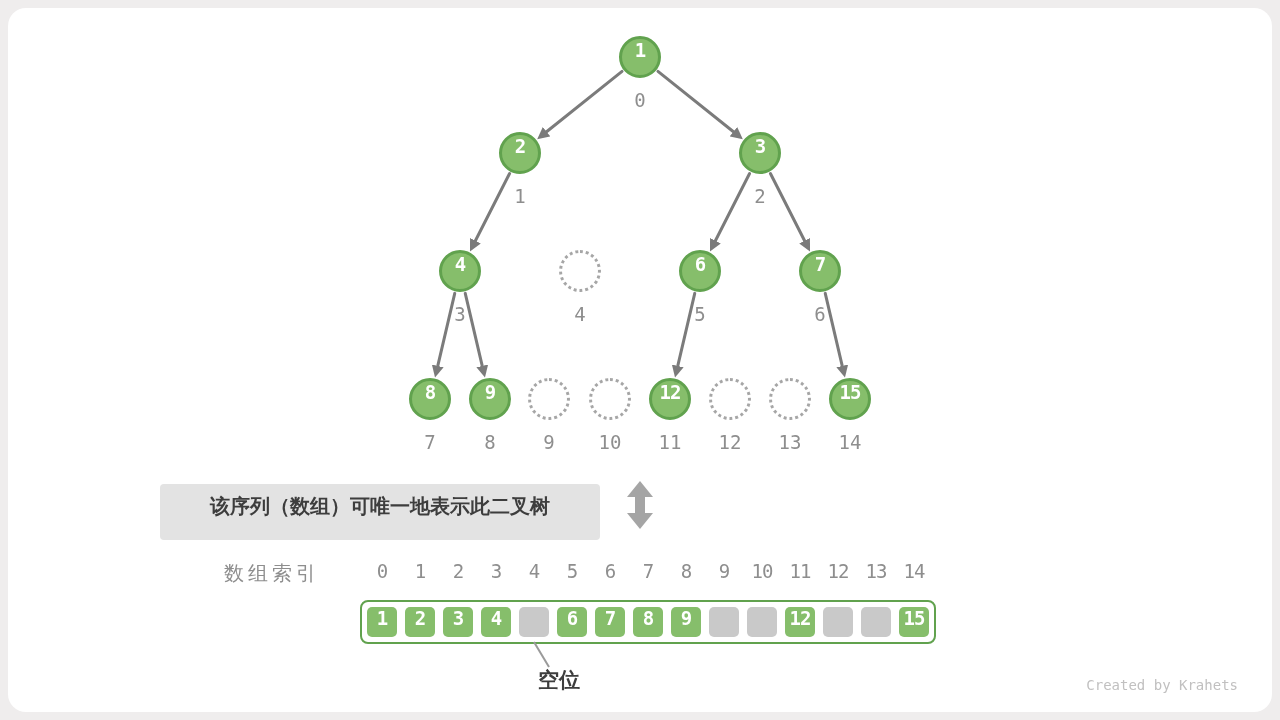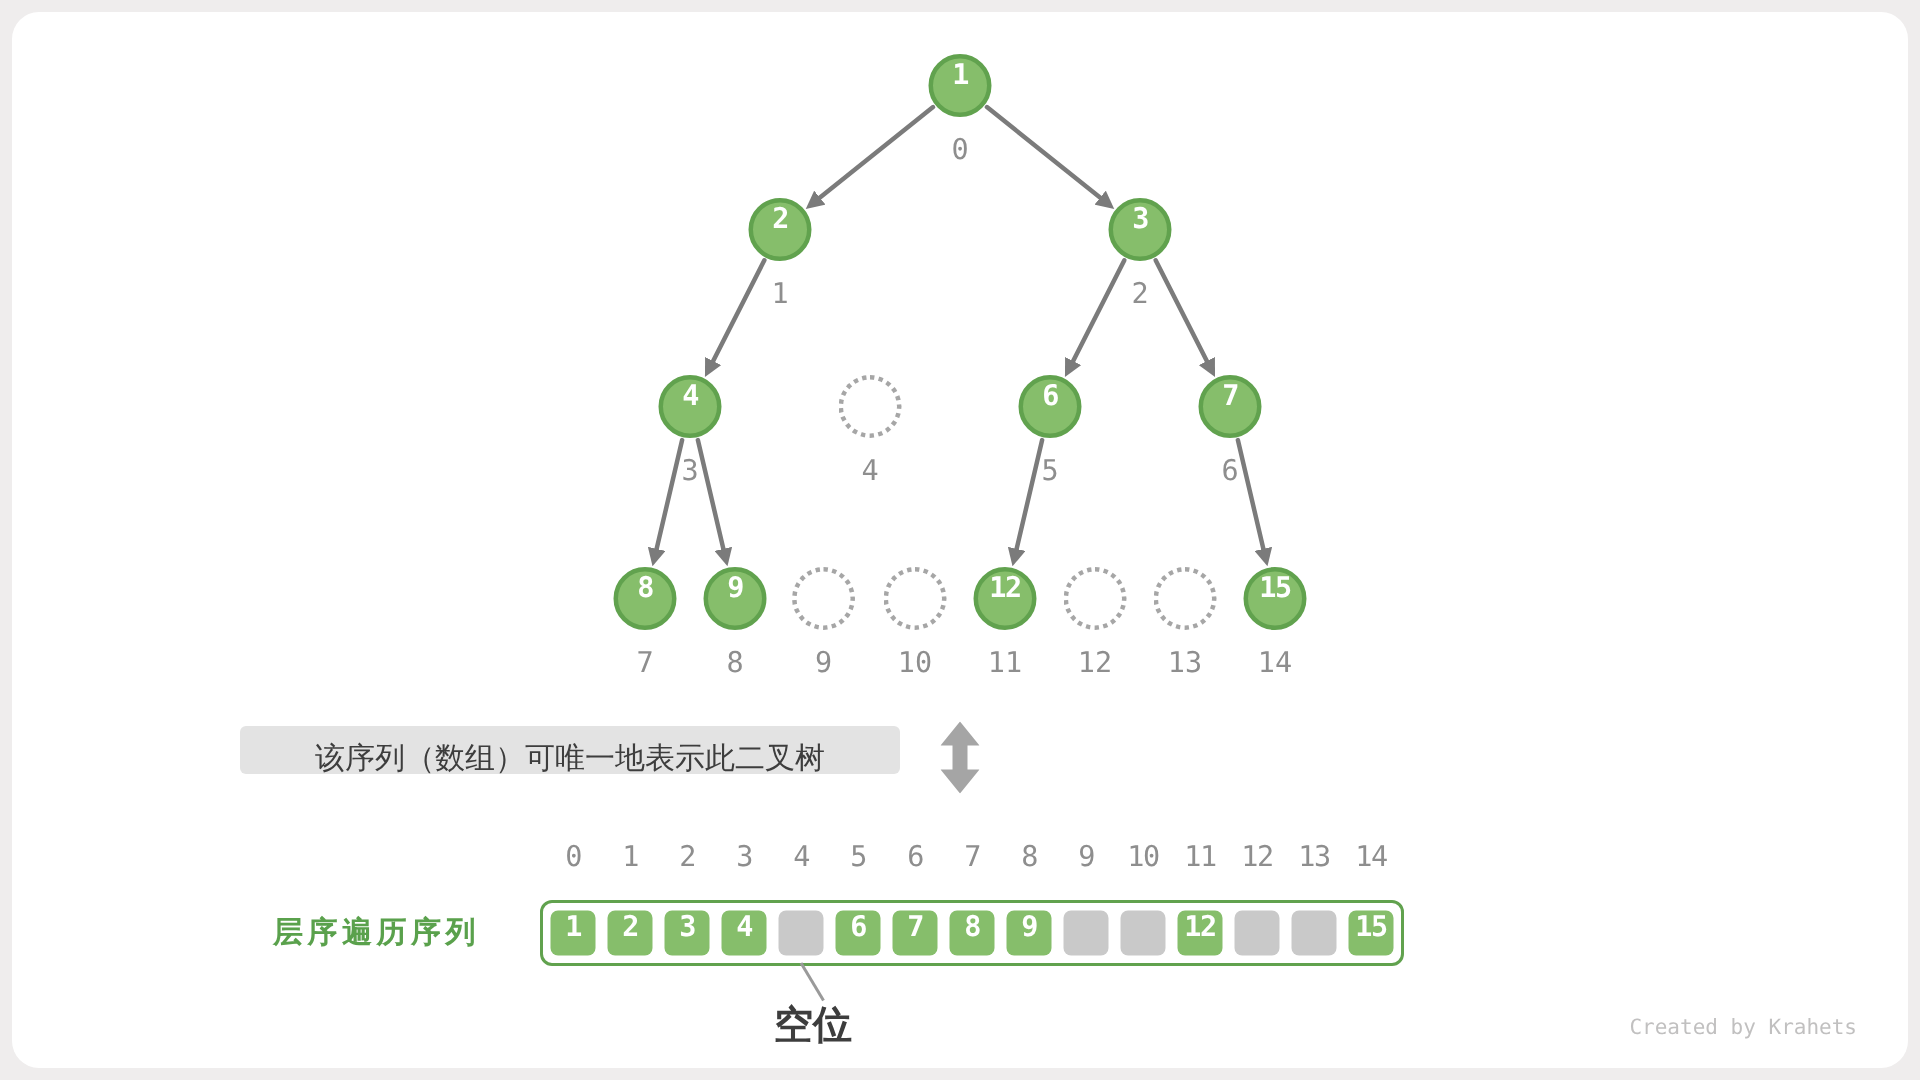--- a/index.html
+++ b/index.html
@@ -12,43 +12,43 @@
   .edges line{stroke:var(--edge);stroke-width:3;stroke-linecap:round;}
   #arrowhead path{fill:var(--edge);}
   .tnode{position:absolute;width:36px;height:36px;border:3px solid var(--node-border);
          border-radius:50%;background:var(--node-fill);color:#fff;text-align:center;
          line-height:36px;font:bold 19px "DejaVu Sans Mono",monospace;letter-spacing:-1px;}
   .tnode.empty{background:#fff;border:3px dotted var(--dotted);color:transparent;}
   .tindex{position:absolute;width:44px;text-align:center;
           font:19px "DejaVu Sans Mono",monospace;color:var(--index-text);}
 
   
-  .caption{position:absolute;left:160px;top:484px;width:440px;height:32px;line-height:44px;
+  .caption{position:absolute;left:160px;top:484px;width:440px;height:56px;line-height:44px;
            background:#e3e3e3;border-radius:4px;text-align:center;font-size:20px;
-           font-weight:400;color:#3d3d3d;}
+           font-weight:700;color:#3d3d3d;}
   .updown{position:absolute;left:627px;top:481px;width:26px;height:48px;}
   .updown polygon{fill:#a5a5a5;}
 
   
   .rowlabel{position:absolute;left:140px;width:180px;text-align:right;font-size:20px;letter-spacing:4px;}
   .idxlabel{top:560px;color:#8e8e8e;}
   .seqlabel{top:608px;color:var(--sequence-label-color);font-weight:bold;letter-spacing:3px;}
   .indices{position:absolute;left:367px;top:560px;display:flex;gap:8px;}
   .indices span{width:30px;text-align:center;font:19px "DejaVu Sans Mono",monospace;
                 color:var(--index-text);letter-spacing:-1px;}
   .arraybox{position:absolute;left:360px;top:600px;display:flex;gap:8px;padding:5px;
             border:2px solid var(--node-border);border-radius:8px;background:#fff;}
   .cell{width:30px;height:30px;line-height:30px;border-radius:5px;text-align:center;
         background:var(--node-fill);color:#fff;font:bold 19px "DejaVu Sans Mono",monospace;letter-spacing:-1px;}
   .cell.empty{background:var(--cell-empty);color:transparent;}
 
   .pline{position:absolute;left:532px;top:641px;width:20px;height:28px;}
   .pline line{stroke:#9a9a9a;stroke-width:2;}
-  .emptylabel{position:absolute;left:516px;top:666px;width:64px;text-align:left;
-              font-size:26px;font-weight:600;color:#3d3d3d;}
+  .emptylabel{position:absolute;left:516px;top:666px;width:64px;text-align:right;
+              font-size:21px;font-weight:600;color:#3d3d3d;}
 
   .watermark{position:absolute;right:42px;top:677px;font:14px "DejaVu Sans Mono",monospace;
              color:#c1c0c0;margin-left:43px;}
 </style>
 </head>
 <body>
 
 <div class="stage">
   <div class="card"></div>
 
@@ -103,39 +103,39 @@
     </div>
 
   <div class="caption">
     <span>该序列（数组）可唯一地表示此二叉树</span>
   </div>
 
   <svg class="updown" viewBox="0 0 26 48">
     <polygon points="13,0 26,16 18,16 18,32 26,32 13,48 0,32 8,32 8,16 0,16"></polygon>
   </svg>
 
+  <div class="rowlabel idxlabel">数组索引</div>
   <div class="indices" id="indices">
       <span>0</span>
       <span>1</span>
       <span>2</span>
       <span>3</span>
       <span>4</span>
       <span>5</span>
       <span>6</span>
       <span>7</span>
       <span>8</span>
       <span>9</span>
       <span>10</span>
       <span>11</span>
       <span>12</span>
       <span>13</span>
       <span>14</span>
     </div>
 
-  <div class="rowlabel seqlabel">层序遍历序列</div>
   <div class="arraybox" id="arraybox">
       <div class="cell">1</div>
       <div class="cell">2</div>
       <div class="cell">3</div>
       <div class="cell">4</div>
       <div class="cell empty"></div>
       <div class="cell">6</div>
       <div class="cell">7</div>
       <div class="cell">8</div>
       <div class="cell">9</div>

